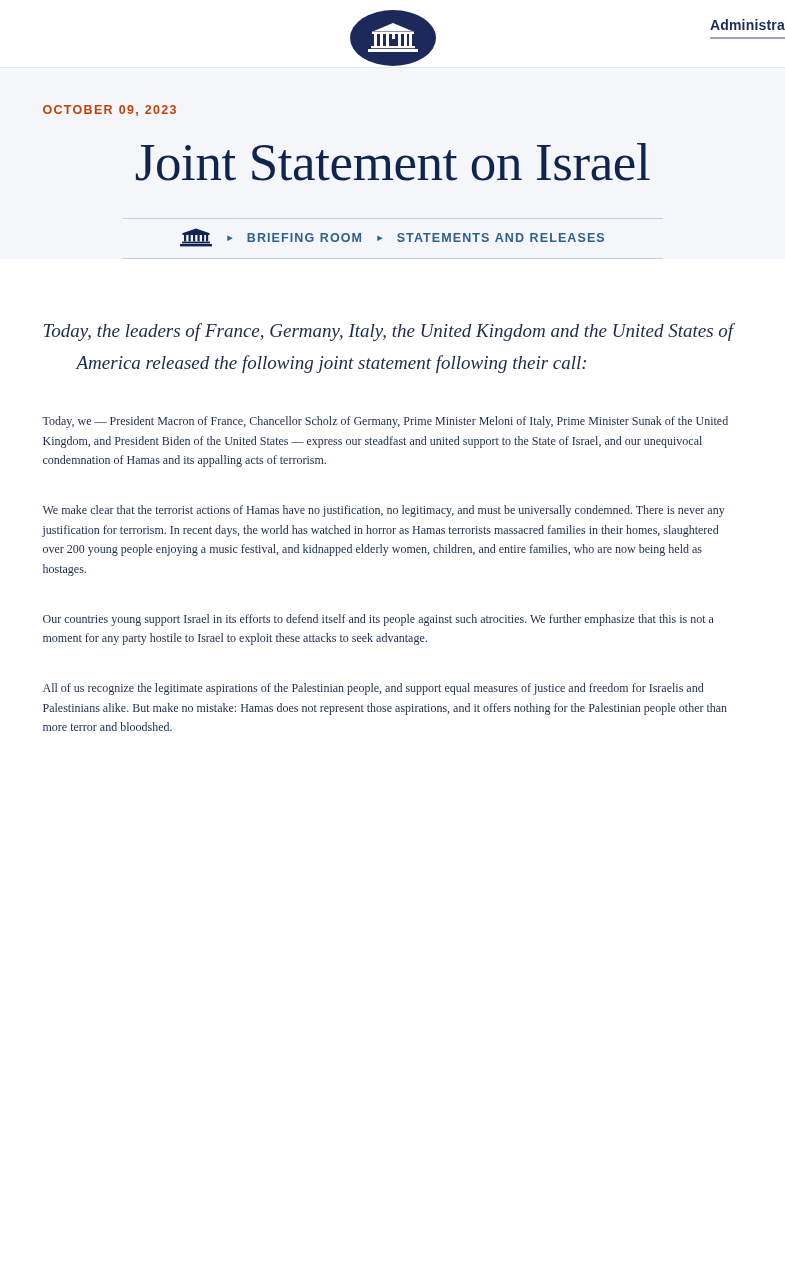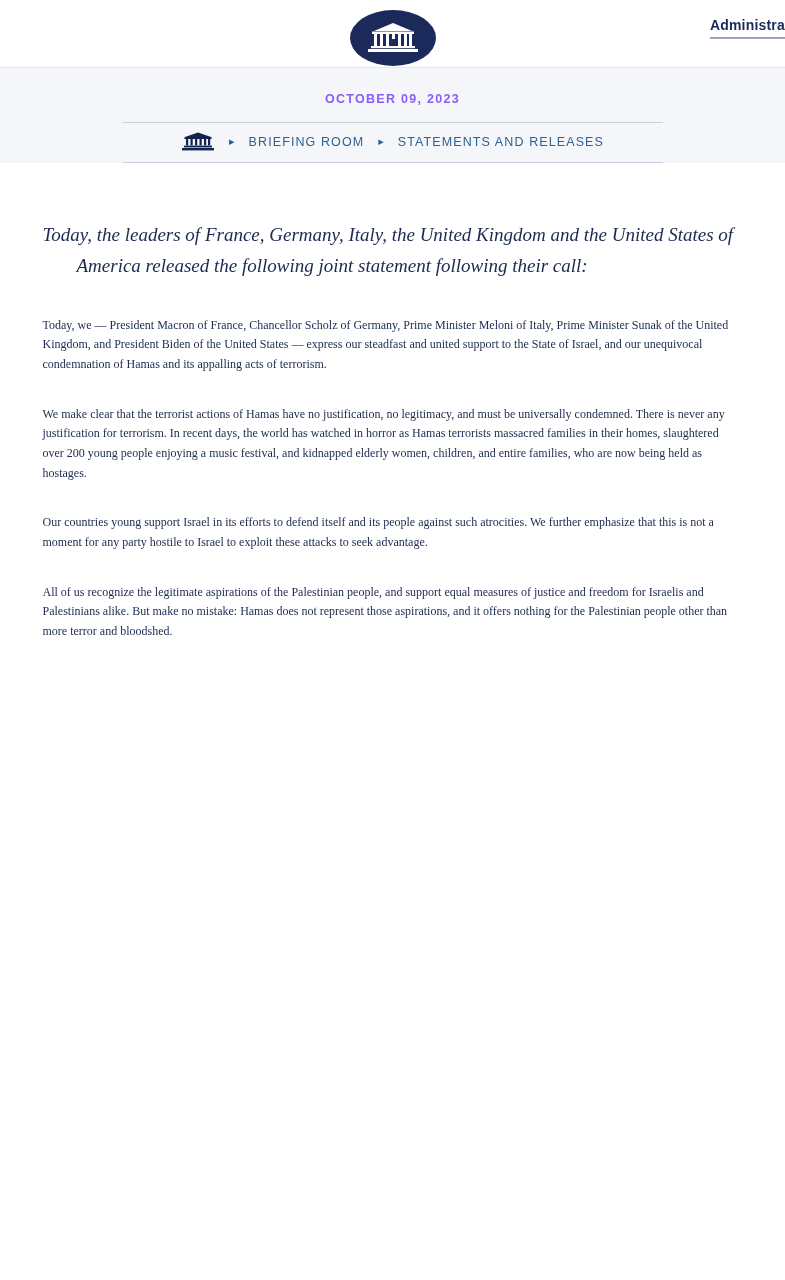--- a/index.html
+++ b/index.html
@@ -54,26 +54,25 @@
   
   .title-wrap {
     background: #f4f6f9;
     padding: 24px 0 0;
   }
   .inner {
     width: 700px;
     margin: 0 auto;
   }
   .eyebrow {
-    text-align: center;
     font-size: 12.5px;
     font-weight: 700;
     letter-spacing: 1.3px;
-    color: #8b5cf6;
-    margin: 0 0 16px;
+    color: #c2410c;
+    margin: 11px 0 16px;
   }
   .page-title {
     text-align: center;
     font-family: "Liberation Serif", serif;
     font-size: 53px;
     line-height: 1.12;
     font-weight: 400;
     color: #11244f;
     margin: 0 0 26px;
     letter-spacing: -0.4px;
@@ -93,21 +92,21 @@
   }
   .crumb-home svg { display: block; }
   .crumb-sep {
     color: #2a5d9f;
     font-size: 11px;
     line-height: 1;
     transform: translateY(-1px);
   }
   .crumb-link {
     font-size: 12.5px;
-    font-weight: 400;
+    font-weight: 700;
     letter-spacing: 1.1px;
     color: #2f6091;
     text-decoration: none;
     white-space: nowrap;
   }
 
   
   .article {
     width: 700px;
     margin: 0 auto;
@@ -149,20 +148,21 @@
       <polygon points="29,2 48,10 10,10" fill="#ffffff"></polygon>
       <rect x="27" y="18" width="4" height="7" fill="#1b2a5b"></rect>
     </svg>
   </div>
   <a class="admin-link">Administra</a>
 </div>
 
 <div class="title-wrap">
   <div class="inner">
     <p class="eyebrow">OCTOBER 09, 2023</p>
+    <h1 class="page-title">Joint Statement on Israel</h1>
 
     <nav class="breadcrumb">
       <span class="crumb-home">
         <svg width="34" height="20" viewBox="0 0 34 20" aria-hidden="true">
           <rect x="1" y="16" width="32" height="2.4" fill="#11244f"></rect>
           <rect x="3" y="13.6" width="28" height="1.8" fill="#11244f"></rect>
           <rect x="5" y="7" width="2.2" height="6.4" fill="#11244f"></rect>
           <rect x="9.5" y="7" width="2.2" height="6.4" fill="#11244f"></rect>
           <rect x="14" y="7" width="2.2" height="6.4" fill="#11244f"></rect>
           <rect x="18.5" y="7" width="2.2" height="6.4" fill="#11244f"></rect>

